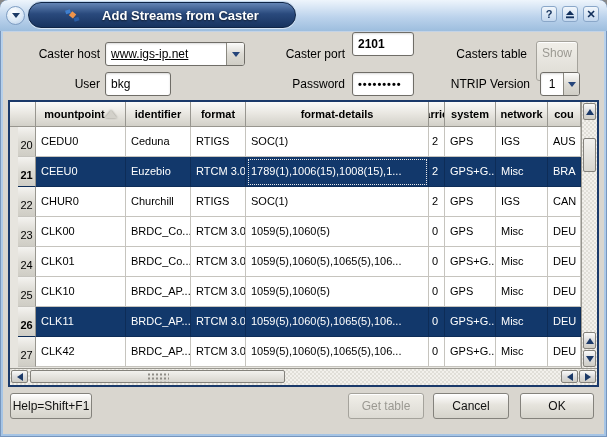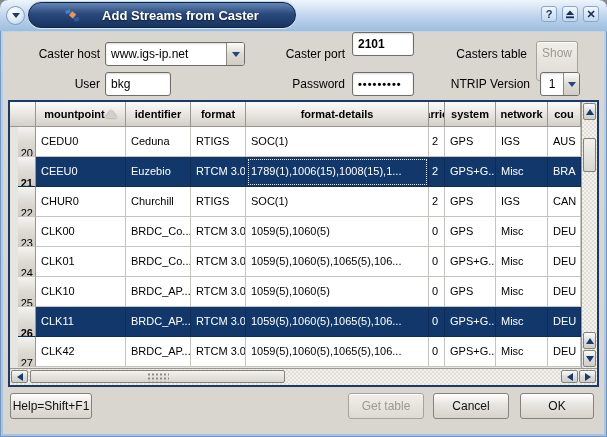--- a/index.html
+++ b/index.html
@@ -98,21 +98,21 @@
     overflow:hidden; white-space:nowrap;
   }
   .trow { height:30px; }
   .cell {
     background:#fff; border-right:1px solid #c6c4be; border-bottom:1px solid #c6c4be;
     font-size:11px; color:#000; line-height:29px; padding:0 5px;
     overflow:hidden; white-space:nowrap;
   }
   .cell.rownum {
     background:linear-gradient(#f4f3f0,#dddbd4 50%,#cfcdc5);
-    border-right:1px solid #98968f; text-align:right; padding:12px 2px;margin-left:8px;
+    border-right:1px solid #98968f; text-align:center; padding:4px 2px;margin-left:8px;
   }
   .cell.carrier { padding:0 3px; }
   .trow.selected .cell { background:#12386b; color:#fff; border-right-color:#0d2c57; border-bottom-color:#0d2c57; }
   .trow.selected .cell.rownum { background:linear-gradient(#f4f3f0,#dddbd4 50%,#cfcdc5); color:#000; font-weight:bold; border-right:1px solid #98968f; }
   .cell.focus-cell { outline:1px dotted #e8e8e8; outline-offset:-3px; }
 
   .sort-tri { width:0; height:0; border-left:6px solid transparent; border-right:6px solid transparent; border-bottom:8px solid #d3d1ca; filter:drop-shadow(0 0 1px #8a8880); }
 
   
   .checker { background:conic-gradient(#f3f1ec 25%, #e1dfd8 0 50%, #f3f1ec 0 75%, #e1dfd8 0) 0 0/4px 4px; }
@@ -165,21 +165,21 @@
             <rect x="1" y="7.4" width="8" height="1.8" fill="#12305c"></rect>
           </svg>
       </div>
       <div class="tb-btn">✕</div>
     </div>
   </div>
 
   <div class="content">
 
     <div class="lbl" style="left:0; top:11px; width:97px;">Caster host</div>
-    <div class="combo" style="left:102px; top:11px; width:140px;">
+    <div class="combo" style="left:102px; top:11px; width:140px;text-decoration:underline;">
       <div class="cfield">www.igs-ip.net</div>
       <div class="cbtn">
           <span class="tri-dn-sm"></span>
         </div>
     </div>
     <div class="lbl" style="left:200px; top:11px; width:142px;">Caster port</div>
     <div class="field" style="left:349px; top:1px; width:62px;font-weight:bold;">2101</div>
     <div class="lbl" style="left:420px; top:11px; width:104px;">Casters table</div>
     <div class="btn disabled" style="left:533px; top:10px; width:42px; height:40px; line-height:22px;">Show</div>
 

